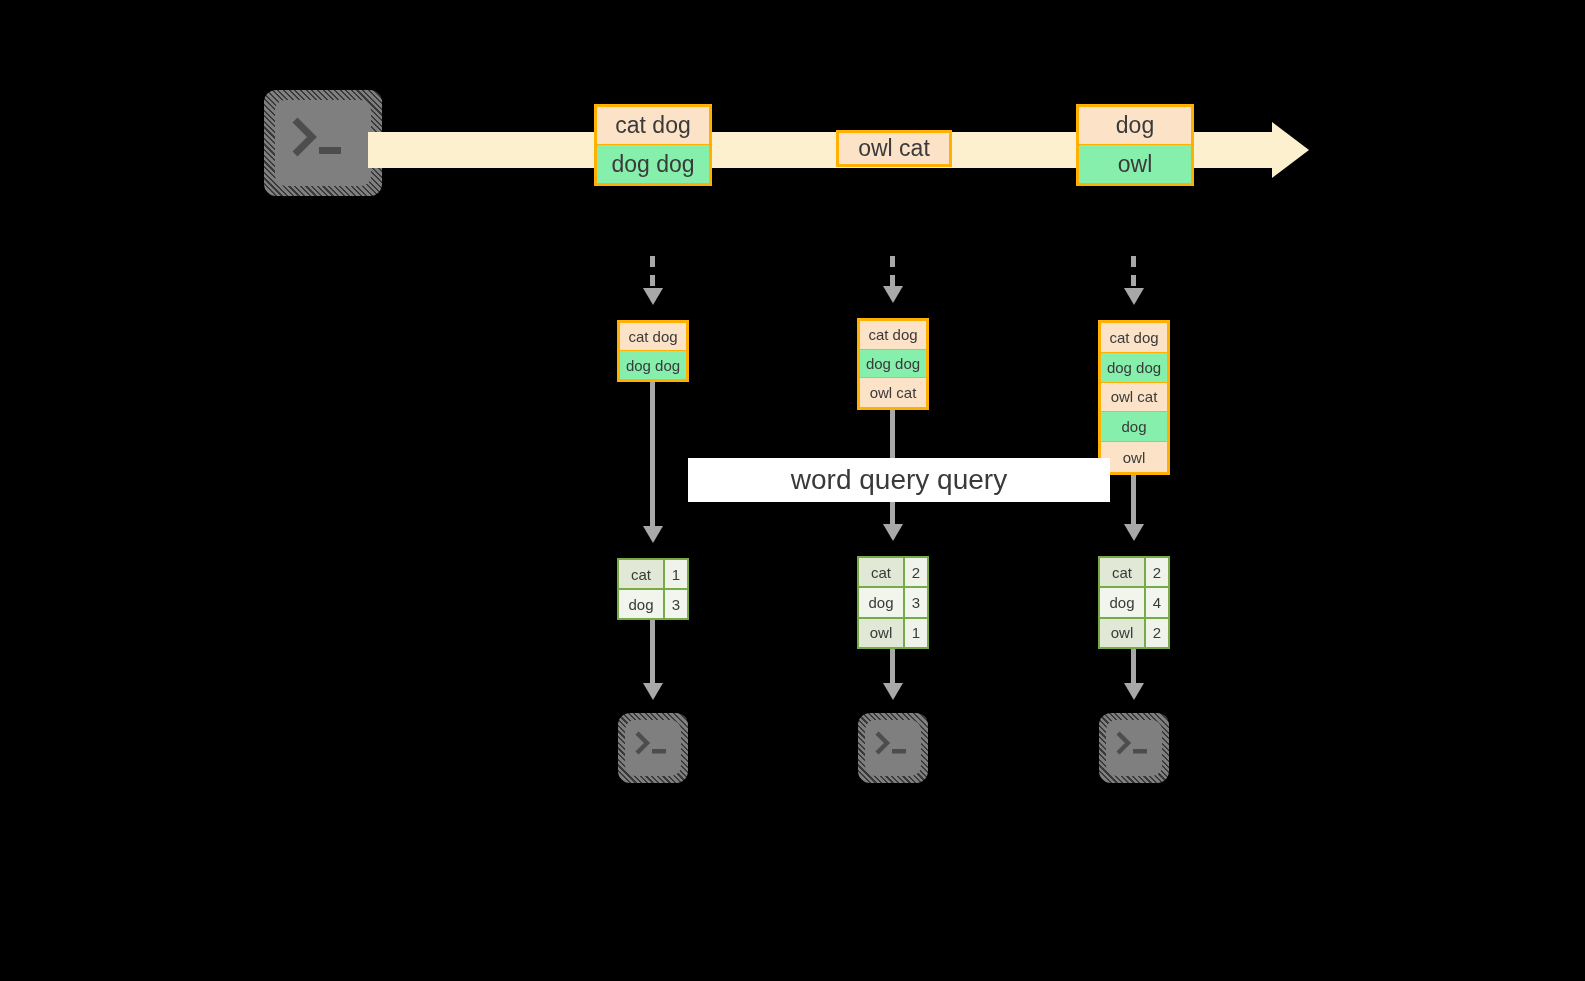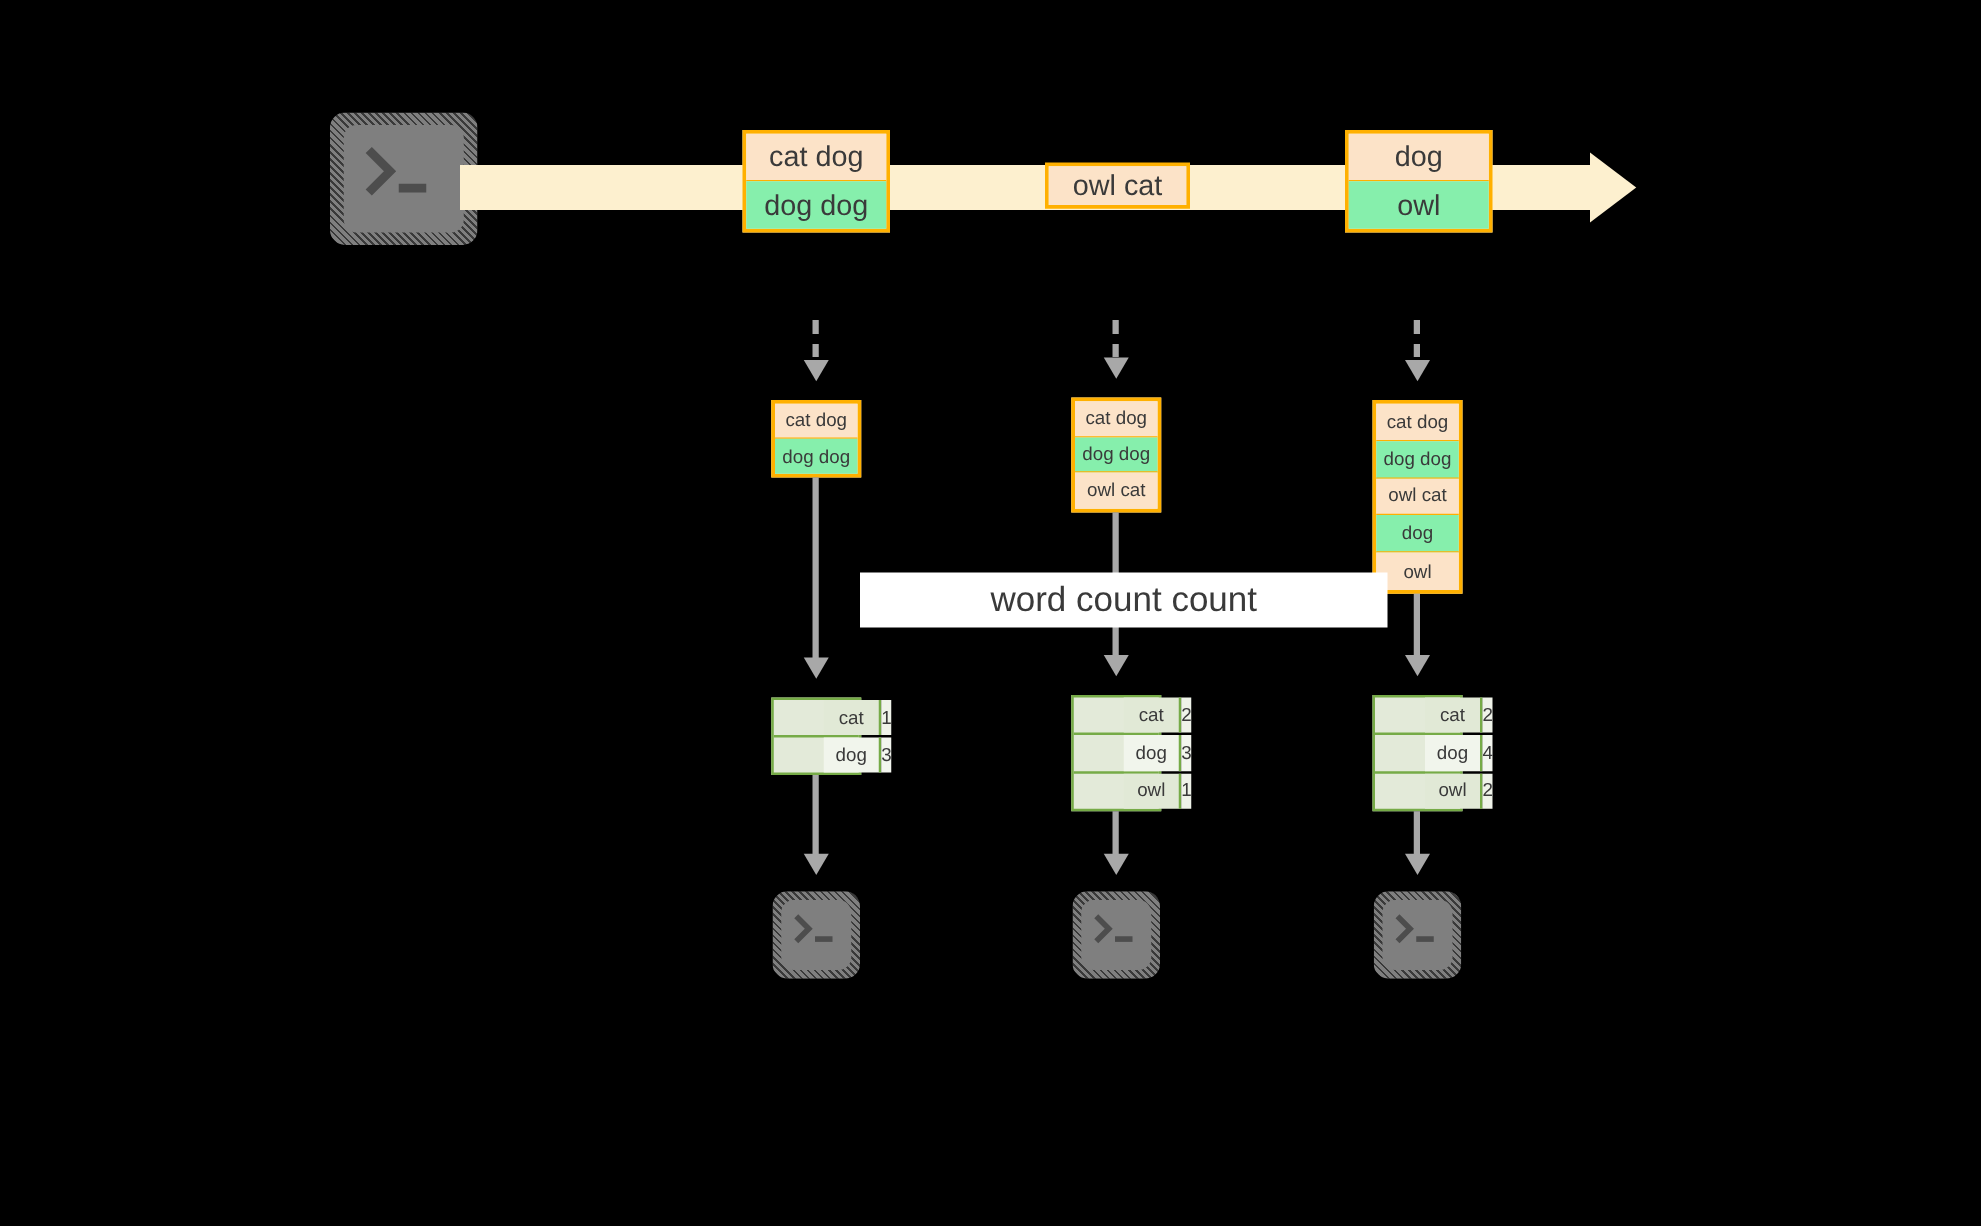--- a/index.html
+++ b/index.html
@@ -100,21 +100,20 @@
     display: flex;
     align-items: center;
     justify-content: center;
     font-size: 15px;
     color: #3a3a3a;
   }
   .res-cell.word {
     flex: 0 0 46px;
     background: #e1e9d6;
     border-right: 2px solid #76ab47;
-    margin-left: 40px;
   }
   .res-cell.count {
     flex: 1 1 auto;
     background: #eff3e9;
   }
   .res-row.alt .res-cell.word  { background: #f1f5ec; }
   .res-row.alt .res-cell.count { background: #f3f6ef; }
 
   
   .vline {
@@ -290,16 +289,16 @@
   <div class="terminal" style="left:1099px; top:713px; width:70px; height:70px;">
     <div class="hatch"></div>
     <div class="inner" style="left:7px; top:7px; right:7px; bottom:7px;"></div>
     <svg class="glyphs" viewBox="0 0 70 70">
       <path d="M19 20 L29 30 L19 40" stroke="#4d4d4d" stroke-width="4.5" fill="none"></path>
       <rect x="34" y="36" width="14" height="4.5" fill="#4d4d4d"></rect>
     </svg>
   </div>
 
   <div class="query-label" style="left:688px; top:458px; width:422px; height:44px;">
-    <span>word count count</span>
+    <span>word query query</span>
   </div>
 
 </div>
 
 </body></html>

